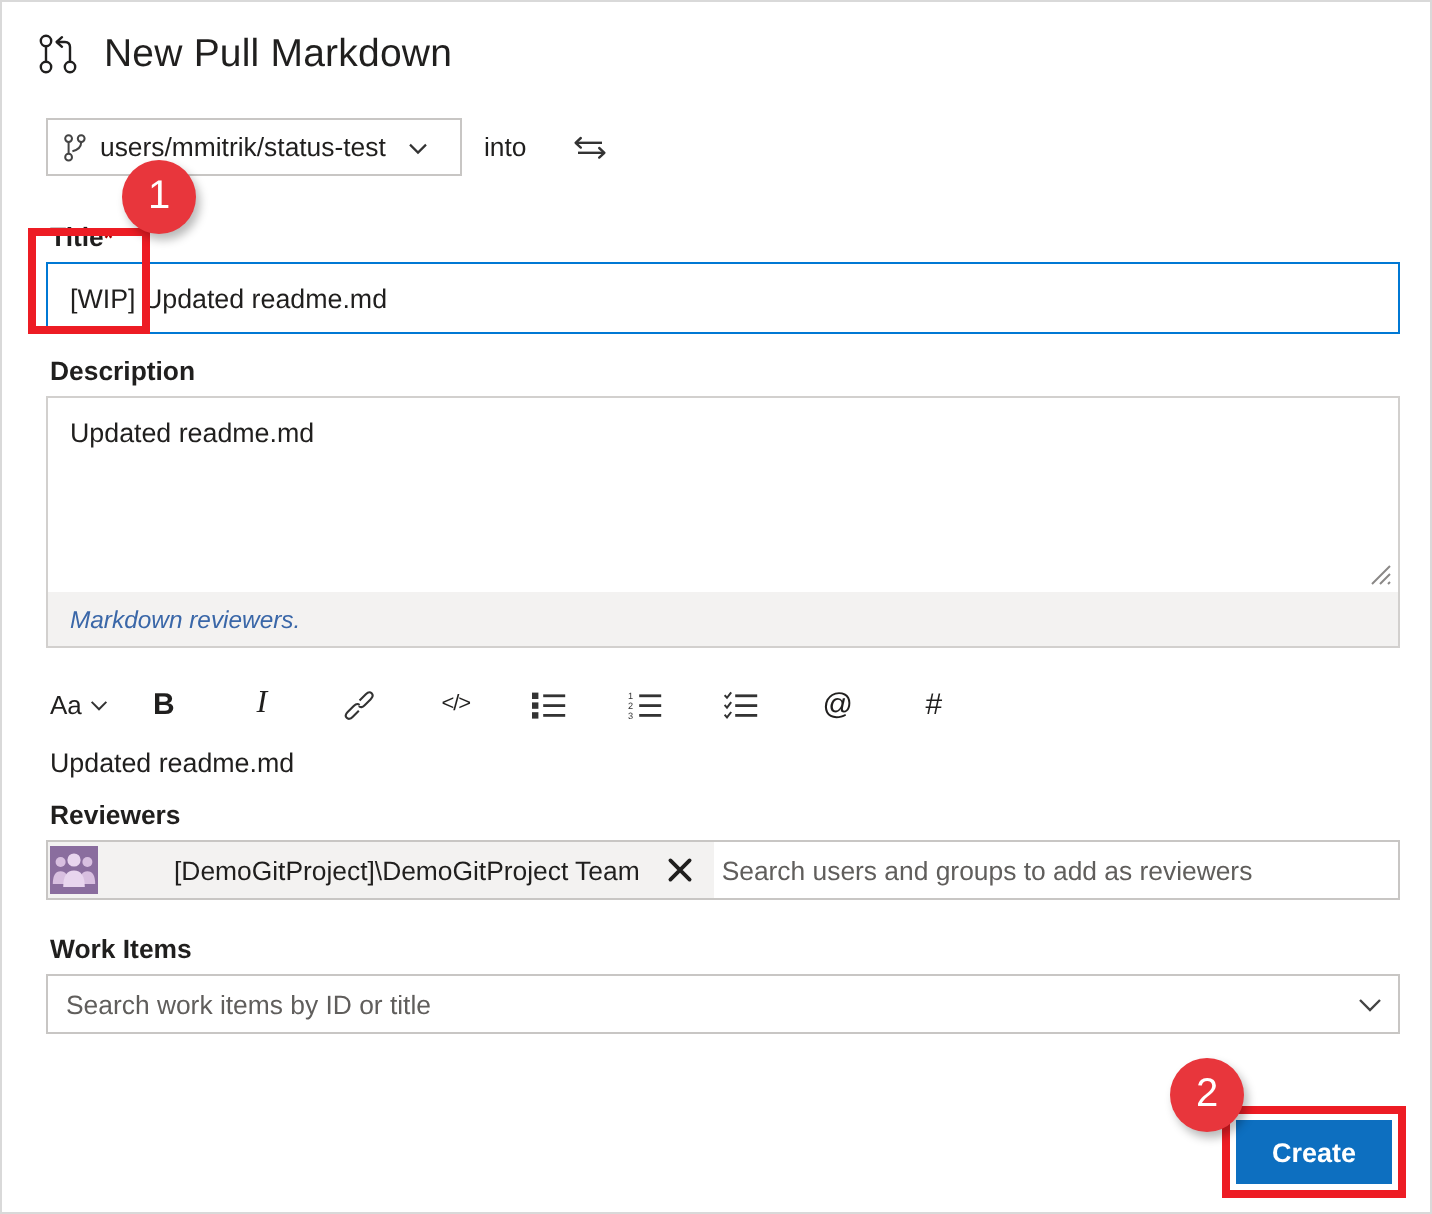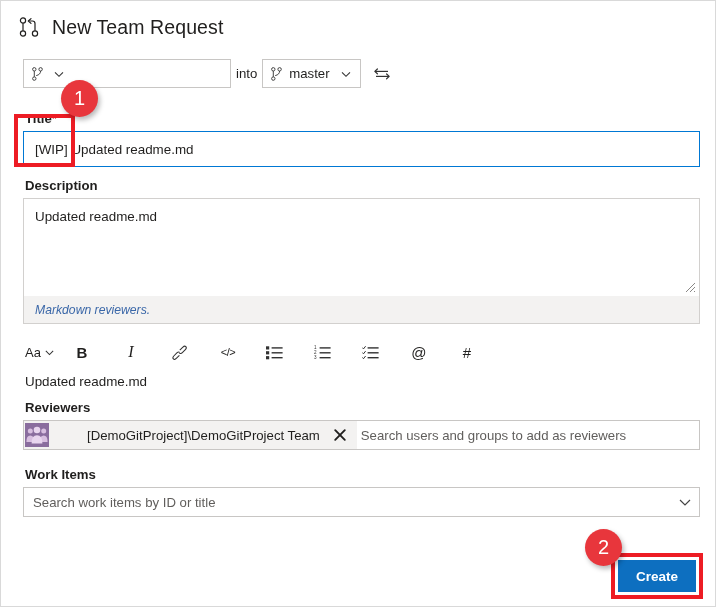--- a/index.html
+++ b/index.html
@@ -74,21 +74,21 @@
   .branch-name { white-space: nowrap; }
   .chev {
     width: 12px;
     height: 12px;
     flex: none;
     margin-left: 3px;
   }
   .into-label {
     font-size: 13.2px;
     color: #201f1e;
-    margin: 0 5px;
+    margin: 0 11px;
     white-space: nowrap;
   }
   .swap-btn {
     margin-left: 11px;
     width: 20px;
     height: 20px;
     display: flex;
     align-items: center;
     justify-content: center;
     cursor: pointer;
@@ -357,53 +357,41 @@
 
   <div class="pr-header">
     <svg class="pr-icon" viewBox="0 0 22 24">
       <circle cx="5" cy="5.5" r="2.6" fill="none" stroke="#201f1e" stroke-width="1.2"></circle>
       <circle cx="5" cy="18.5" r="2.6" fill="none" stroke="#201f1e" stroke-width="1.2"></circle>
       <line x1="5" y1="8.2" x2="5" y2="15.8" stroke="#201f1e" stroke-width="1.2"></line>
       <circle cx="17" cy="18.5" r="2.6" fill="none" stroke="#201f1e" stroke-width="1.2"></circle>
       <path d="M17 15.8 L17 8.5 Q17 6 14.5 6 L11 6" fill="none" stroke="#201f1e" stroke-width="1.2"></path>
       <path d="M13 3.6 L10.3 6 L13 8.4" fill="none" stroke="#201f1e" stroke-width="1.2" stroke-linejoin="round" stroke-linecap="round"></path>
     </svg>
-    <div class="pr-title">New Team Request</div>
+    <div class="pr-title">New Pull Markdown</div>
   </div>
 
   <div class="branch-row">
 
     <div class="branch-box" style="min-width:208px;">
       <svg class="bicon" viewBox="0 0 11 14">
         <circle cx="2.3" cy="2.3" r="1.7" fill="none" stroke="#444" stroke-width="1"></circle>
         <circle cx="2.3" cy="11.6" r="1.7" fill="none" stroke="#444" stroke-width="1"></circle>
         <circle cx="8.6" cy="2.3" r="1.7" fill="none" stroke="#444" stroke-width="1"></circle>
         <line x1="2.3" y1="4" x2="2.3" y2="9.9" stroke="#444" stroke-width="1"></line>
         <path d="M8.6 4 Q8.6 7.6 4.2 8.6" fill="none" stroke="#444" stroke-width="1"></path>
       </svg>
+      <span class="branch-name">users/mmitrik/status-test</span>
       <svg class="chev" viewBox="0 0 12 12">
         <path d="M2 4.3 L6 8.3 L10 4.3" fill="none" stroke="#333" stroke-width="1.1"></path>
       </svg>
     </div>
 
     <span class="into-label">into</span>
 
-    <div class="branch-box" style="min-width:92px;">
-      <svg class="bicon" viewBox="0 0 11 14">
-        <circle cx="2.3" cy="2.3" r="1.7" fill="none" stroke="#444" stroke-width="1"></circle>
-        <circle cx="2.3" cy="11.6" r="1.7" fill="none" stroke="#444" stroke-width="1"></circle>
-        <circle cx="8.6" cy="2.3" r="1.7" fill="none" stroke="#444" stroke-width="1"></circle>
-        <line x1="2.3" y1="4" x2="2.3" y2="9.9" stroke="#444" stroke-width="1"></line>
-        <path d="M8.6 4 Q8.6 7.6 4.2 8.6" fill="none" stroke="#444" stroke-width="1"></path>
-      </svg>
-      <span class="branch-name">master</span>
-      <svg class="chev" viewBox="0 0 12 12">
-        <path d="M2 4.3 L6 8.3 L10 4.3" fill="none" stroke="#333" stroke-width="1.1"></path>
-      </svg>
-    </div>
 
     <div class="swap-btn">
       <svg width="18" height="16" viewBox="0 0 18 16">
         <path d="M2 5.4 H15" fill="none" stroke="#333" stroke-width="1.2"></path>
         <path d="M4.4 3 L1.8 5.4 L4.4 7.8" fill="none" stroke="#333" stroke-width="1.2" stroke-linejoin="round" stroke-linecap="round"></path>
         <path d="M16 10.4 H3" fill="none" stroke="#333" stroke-width="1.2"></path>
         <path d="M13.6 8 L16.2 10.4 L13.6 12.8" fill="none" stroke="#333" stroke-width="1.2" stroke-linejoin="round" stroke-linecap="round"></path>
       </svg>
     </div>
   </div>

